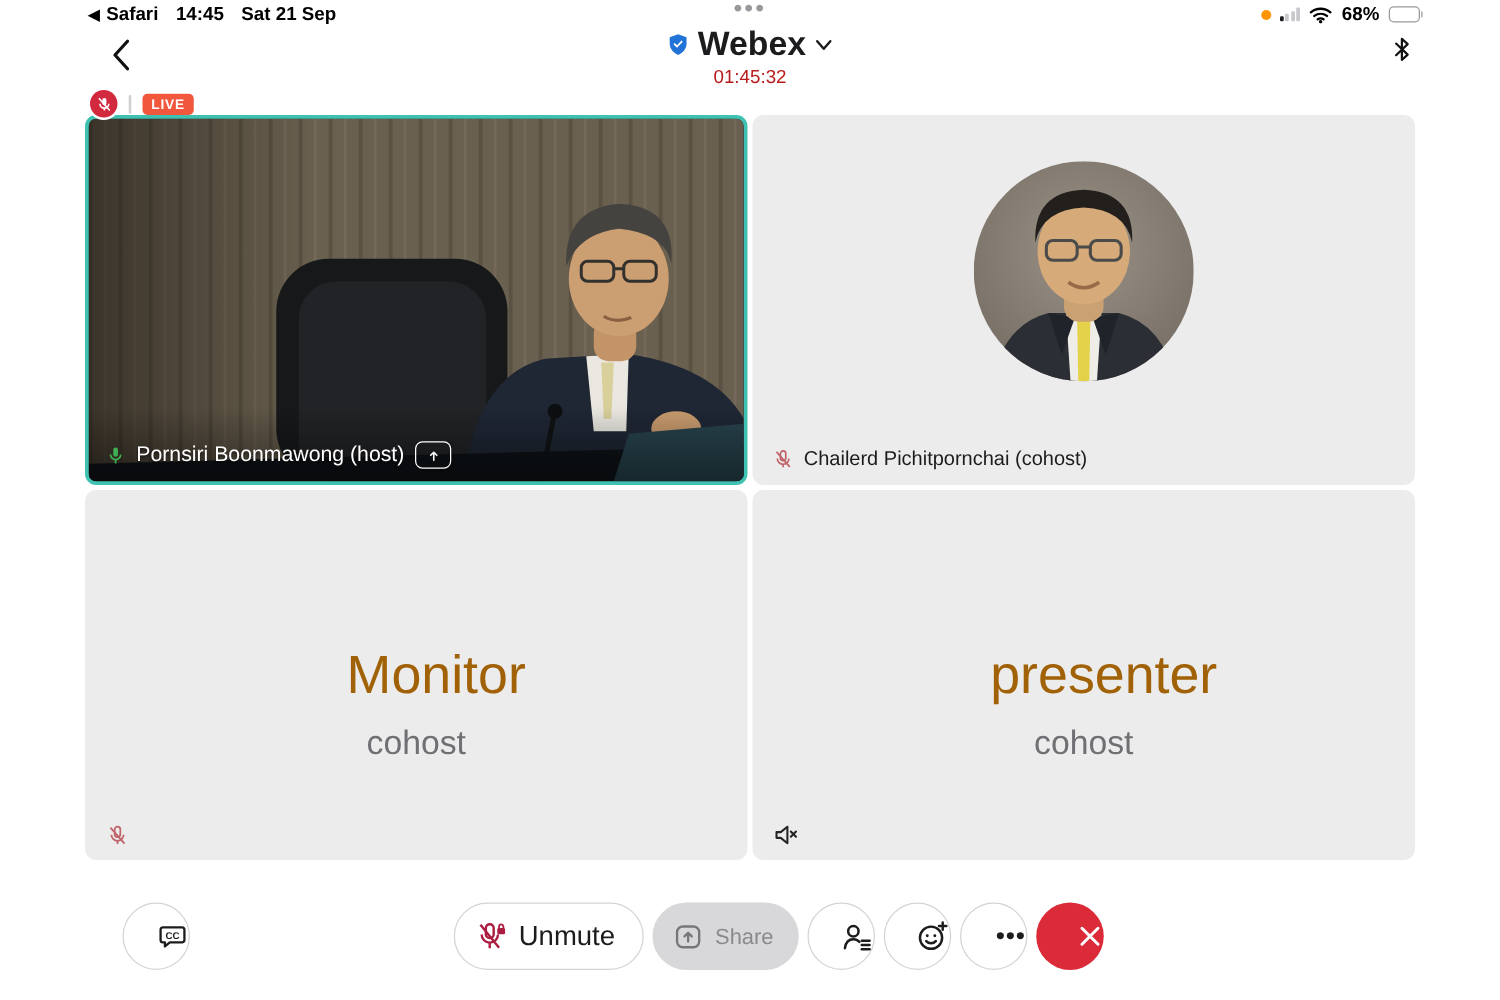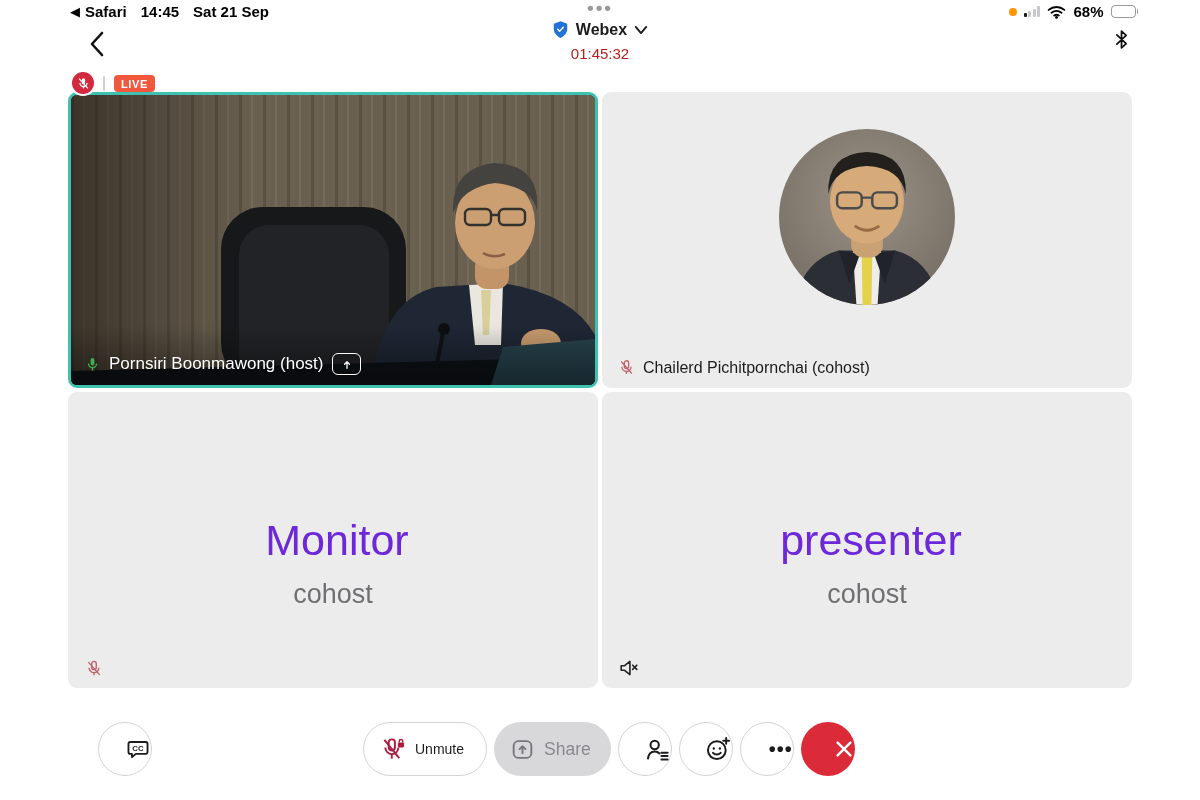--- a/index.html
+++ b/index.html
@@ -29,21 +29,21 @@
   .battery { display:flex; align-items:center; gap:1px; }
   .battery .shell { width:25px; height:13px; border:1px solid rgba(0,0,0,.4); border-radius:4px; padding:1.5px; }
   .battery .fill { height:100%; width:68%; background:#000; border-radius:2px; }
   .battery .nub { width:1.5px; height:4.5px; background:rgba(0,0,0,.4); border-radius:0 2px 2px 0; }
 
   
   .back-btn { position:absolute; left:82px; top:28px; width:30px; height:32px; display:flex;
     align-items:center; justify-content:center; cursor:pointer; }
   .titleblock { position:absolute; left:0; right:0; top:20px; text-align:center; }
   .title-row { display:inline-flex; align-items:center; gap:7px; cursor:pointer; }
-  .title-row .tname { font-size:16px; font-weight:700; color:#1c1c1e; }
+  .title-row .tname { font-size:27px; font-weight:700; color:#1c1c1e; }
   .timer { margin-top:2px; font-size:15px; font-weight:500; color:#b91c1c; }
   .bt-icon { position:absolute; right:72px; top:29px; }
 
   
   .badges { position:absolute; left:72px; top:72px; display:flex; align-items:center; gap:9px; z-index:5; }
   .mutebadge { width:22px; height:22px; border-radius:50%; background:#d2293e; display:flex;
     align-items:center; justify-content:center; box-shadow:0 0 0 2px #fff; }
   .badge-div { width:2px; height:15px; background:#cfcfcf; border-radius:1px; }
   .livebadge { background:#f1573d; color:#fff; font-size:11px; font-weight:700; letter-spacing:.6px;
     padding:3px 7px 2px; border-radius:4px; }
@@ -66,36 +66,36 @@
   .share-chip { width:29px; height:22px; border:1.7px solid #fff; border-radius:6px; display:flex;
     align-items:center; justify-content:center; box-shadow:0 1px 2px rgba(0,0,0,.3); }
 
   .avatar { position:absolute; left:50%; top:37px; transform:translateX(-50%);
     width:176px; height:176px; border-radius:50%; overflow:hidden; }
   .avatar svg { display:block; width:100%; height:100%; }
 
   .t2-label { position:absolute; left:16px; bottom:11px; display:flex; align-items:center; gap:8px;
     color:#1c1c1e; font-size:16px; }
 
-  .placeholder-title { position:absolute; left:4px; width:100%; top:124px; text-align:center;
-    font-size:43px; color:#6d28d9; }
+  .placeholder-title { position:absolute; left:16px; width:100%; top:124px; text-align:center;
+    font-size:43px; color:#a16207; }
   .placeholder-sub { position:absolute; left:0; width:100%; top:187px; text-align:center;
     font-size:27px; color:#707074; }
   .tile-mic { position:absolute; left:17px; bottom:9px; color:#c0636a; }
   .tile-spk { position:absolute; left:15px; bottom:9px; color:#242427; }
 
   
   .controls { position:absolute; left:0; top:722px; width:1200px; height:56px; }
   .circle-btn { width:54px; height:54px; border-radius:50%; background:#fff; border:1.5px solid #d4d4d8;
     display:flex; align-items:center; justify-content:flex-end; cursor:pointer; color:#1c1c1e; }
   .cc-btn { position:absolute; left:98px; top:0; }
   .ctl-group { position:absolute; left:363px; top:0; display:flex; align-items:center; gap:7px; }
   .pill { height:54px; border-radius:27px; display:flex; align-items:center; gap:9px; cursor:pointer; }
   .pill.unmute { background:#fff; border:1.5px solid #d4d4d8; padding:0 22px 0 17px; color:#ab1d40; }
-  .pill.unmute .lbl { font-size:14px; color:#1c1c1e; font-weight:500; }
+  .pill.unmute .lbl { font-size:22px; color:#1c1c1e; font-weight:500; }
   .pill.share { background:#d8d8da; padding:0 20px 0 16px; color:#77777b; }
   .pill.share .lbl { font-size:17.5px; color:#8a8a8e; font-weight:500; }
   .more-dots { font-size:20px; font-weight:700; letter-spacing:1px; color:#1c1c1e; line-height:10px; }
   .end-btn { background:#dc2b38; border:none; }
 </style>
 </head>
 <body>
 
 <div class="statusbar">
   <div class="status-left">

